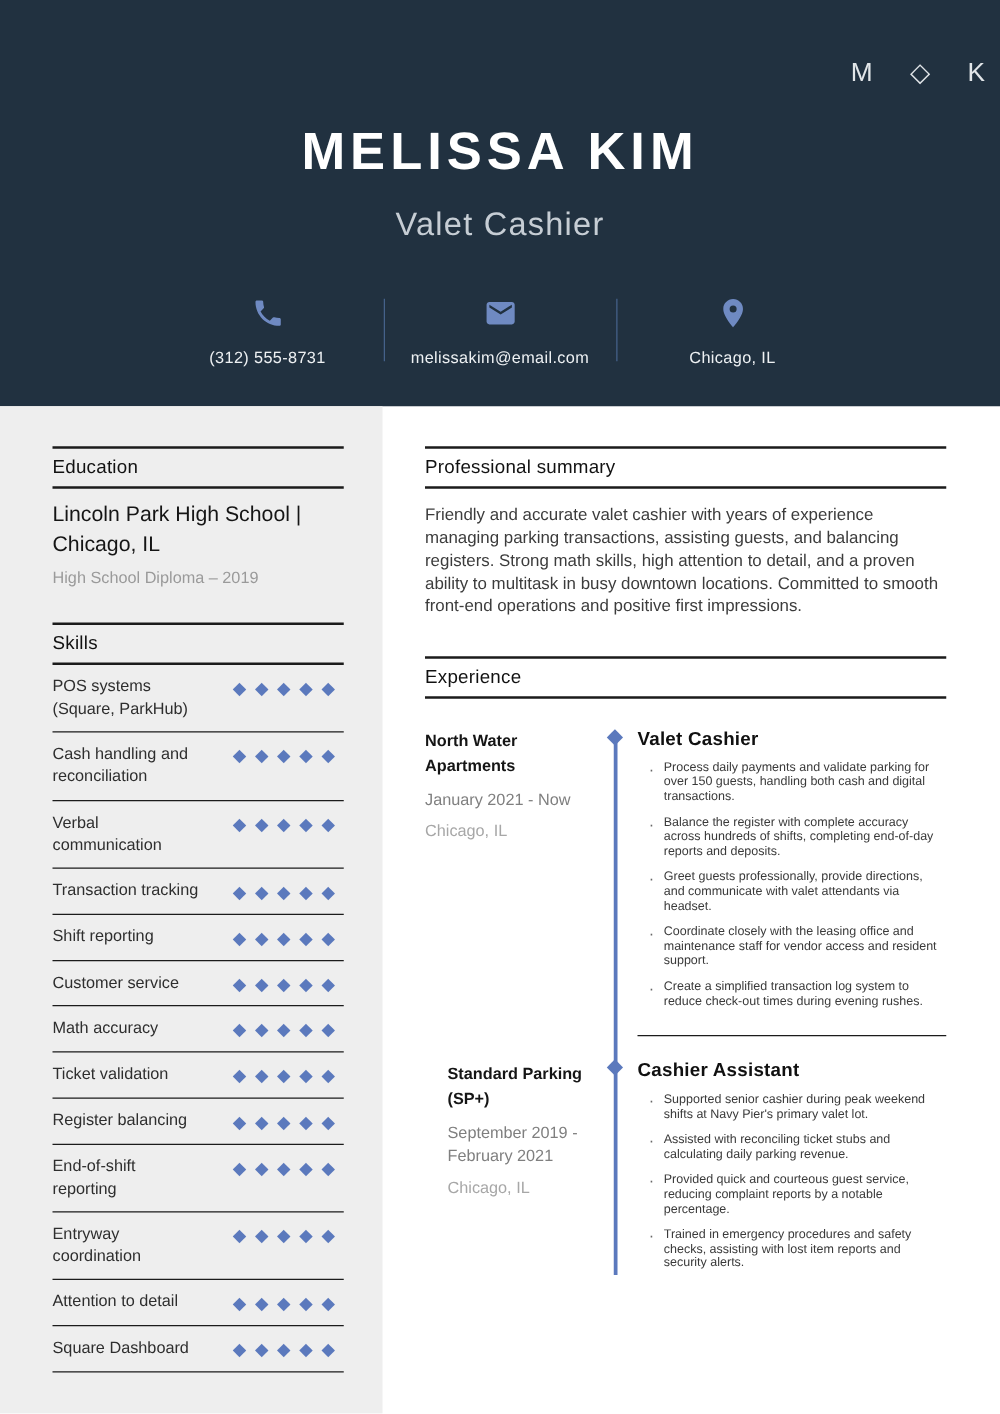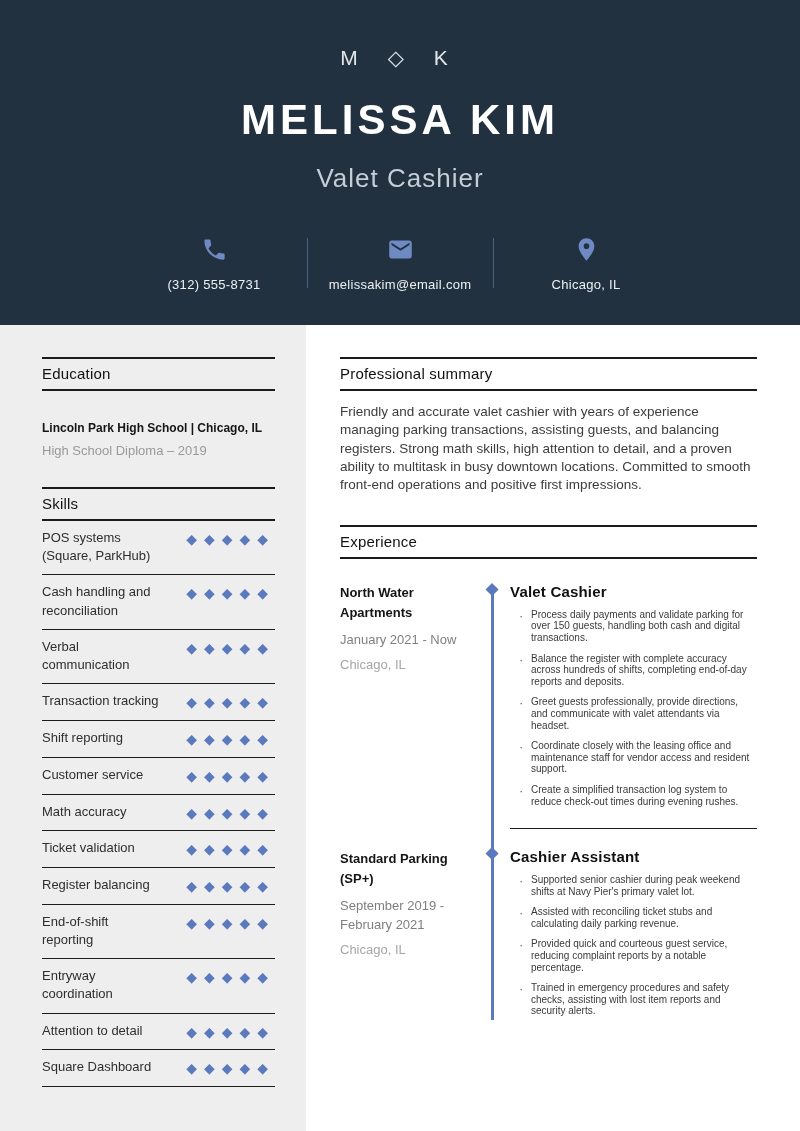--- a/index.html
+++ b/index.html
@@ -8,21 +8,21 @@
     position:relative; width:800px; height:1131px; margin:0 auto;
     background:#ffffff; overflow:hidden;
     font-family:"Liberation Sans", sans-serif; color:#222;
   }
   
   .header {
     height:325px; background:#213140; color:#fff; text-align:center;
   }
   .monogram {
     padding-top:46px; font-size:21px; letter-spacing:12px;
-    color:#e2e6e9; font-weight:500;
+    color:#e2e6e9; font-weight:500;text-align:right;
   }
   .name {
     margin-top:26px; font-size:42px; font-weight:800; letter-spacing:4px;
     color:#ffffff;
   }
   .jobtitle {
     margin-top:19px; font-size:26px; font-weight:400; letter-spacing:1px;
     color:#c6cdd4;
   }
   .contact {
@@ -44,21 +44,21 @@
   }
   .main { flex:1; padding:32px 43px 0 34px; }
 
   .sec-title {
     border-top:2px solid #1b1b1b; border-bottom:2px solid #1b1b1b;
     padding:6px 0 7px; font-size:15px; font-weight:400; color:#111;
     letter-spacing:.2px;
   }
 
   
-  .school { margin-top:29px; font-size:12px; font-weight:700; color:#151515; line-height:1.4; }
+  .school { margin-top:9px; font-size:17px; font-weight:400; color:#151515; line-height:1.4; }
   .degree { margin-top:5px; font-size:13px; color:#9a9a9a; line-height:1.4; }
 
   
   .skills-title { margin-top:27px; }
   .skill-row {
     display:flex; justify-content:space-between; align-items:flex-start;
     padding:8px 0 9px; border-bottom:1.6px solid #1b1b1b;gap:24px;
   }
   .skill-label { width:134px; font-size:13px; color:#2e2e2e; line-height:1.4; }
   .skill-diamonds {
@@ -73,21 +73,21 @@
   .jobs { position:relative; margin-top:14px; }
   .timeline-line {
     position:absolute; left:151px; top:9px; bottom:6px; width:2.5px;
     background:#5b79bd;
   }
   .job { display:grid; grid-template-columns:140px 24px 1fr;margin-top:24px; }
   .job + .job { margin-top:12px; }
   .job + .job .details::before {
     content:""; display:block; border-top:1.6px solid #1b1b1b; margin-bottom:19px;
   }
-  .job + .job .meta { padding-top:21px; }
+  .job + .job .meta { padding-top:21px;margin-left:18px; }
   .meta { padding-right:8px; }
   .company { font-size:13px; font-weight:700; color:#151515; line-height:1.55; }
   .dates { margin-top:8px; font-size:13px; color:#7f7f7f; line-height:1.45; }
   .location { margin-top:7px; font-size:13px; color:#a7a7a7; }
   .tl-cell { position:relative; }
   .tl-diamond {
     position:absolute; left:50%; transform:translateX(-50%); top:-3px;
     color:#5b79bd; font-size:17px; line-height:1; z-index:2;
   }
   .job + .job .tl-diamond { top:16px; }

